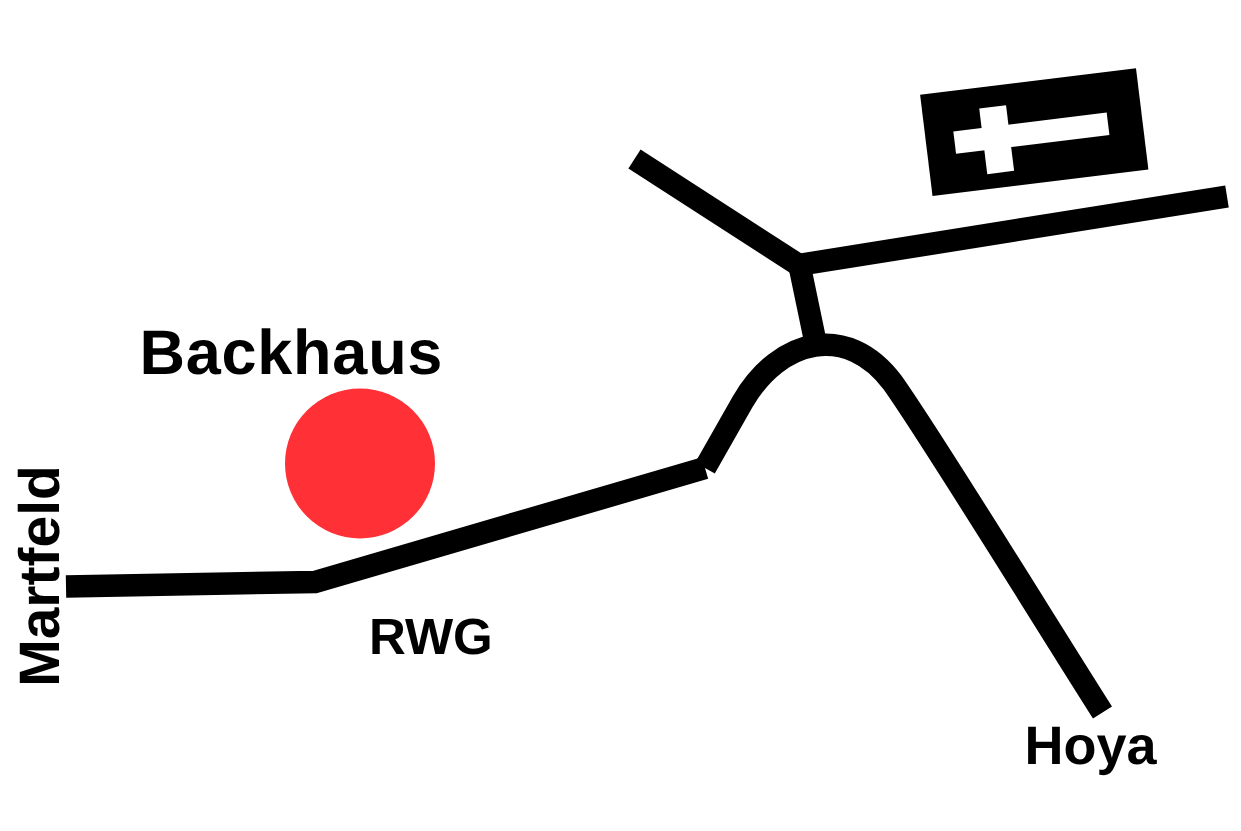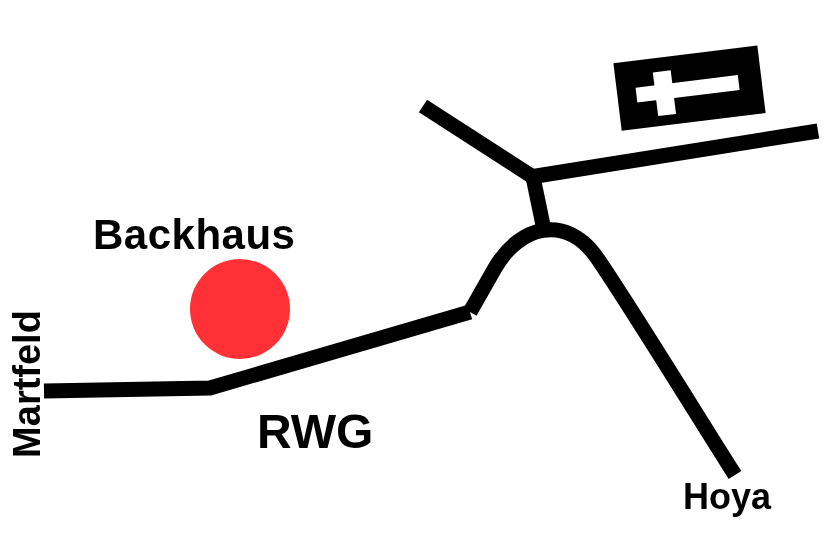--- a/index.html
+++ b/index.html
@@ -7,21 +7,21 @@
     svg.map { position: absolute; left: 0; top: 0; width: 827px; height: 554px; }
     .label {
       position: absolute;
       font-family: "Liberation Sans", sans-serif;
       font-weight: bold;
       color: #000000;
       white-space: nowrap;
       line-height: 1;
     }
     .label-backhaus { left: 93px; top: 214px; font-size: 42px; letter-spacing: 0.5px; }
-    .label-rwg { left: 257px; top: 408px; font-size: 48px; }
+    .label-rwg { left: 246px; top: 408px; font-size: 34px; }
     .label-hoya { left: 683px; top: 479px; font-size: 36px; }
     .label-martfeld {
       left: 27px; top: 384px; font-size: 38px;
       transform: translate(-50%, -50%) rotate(-90deg);
       transform-origin: center center;
     }
   </style>
 </head>
 <body>
 

